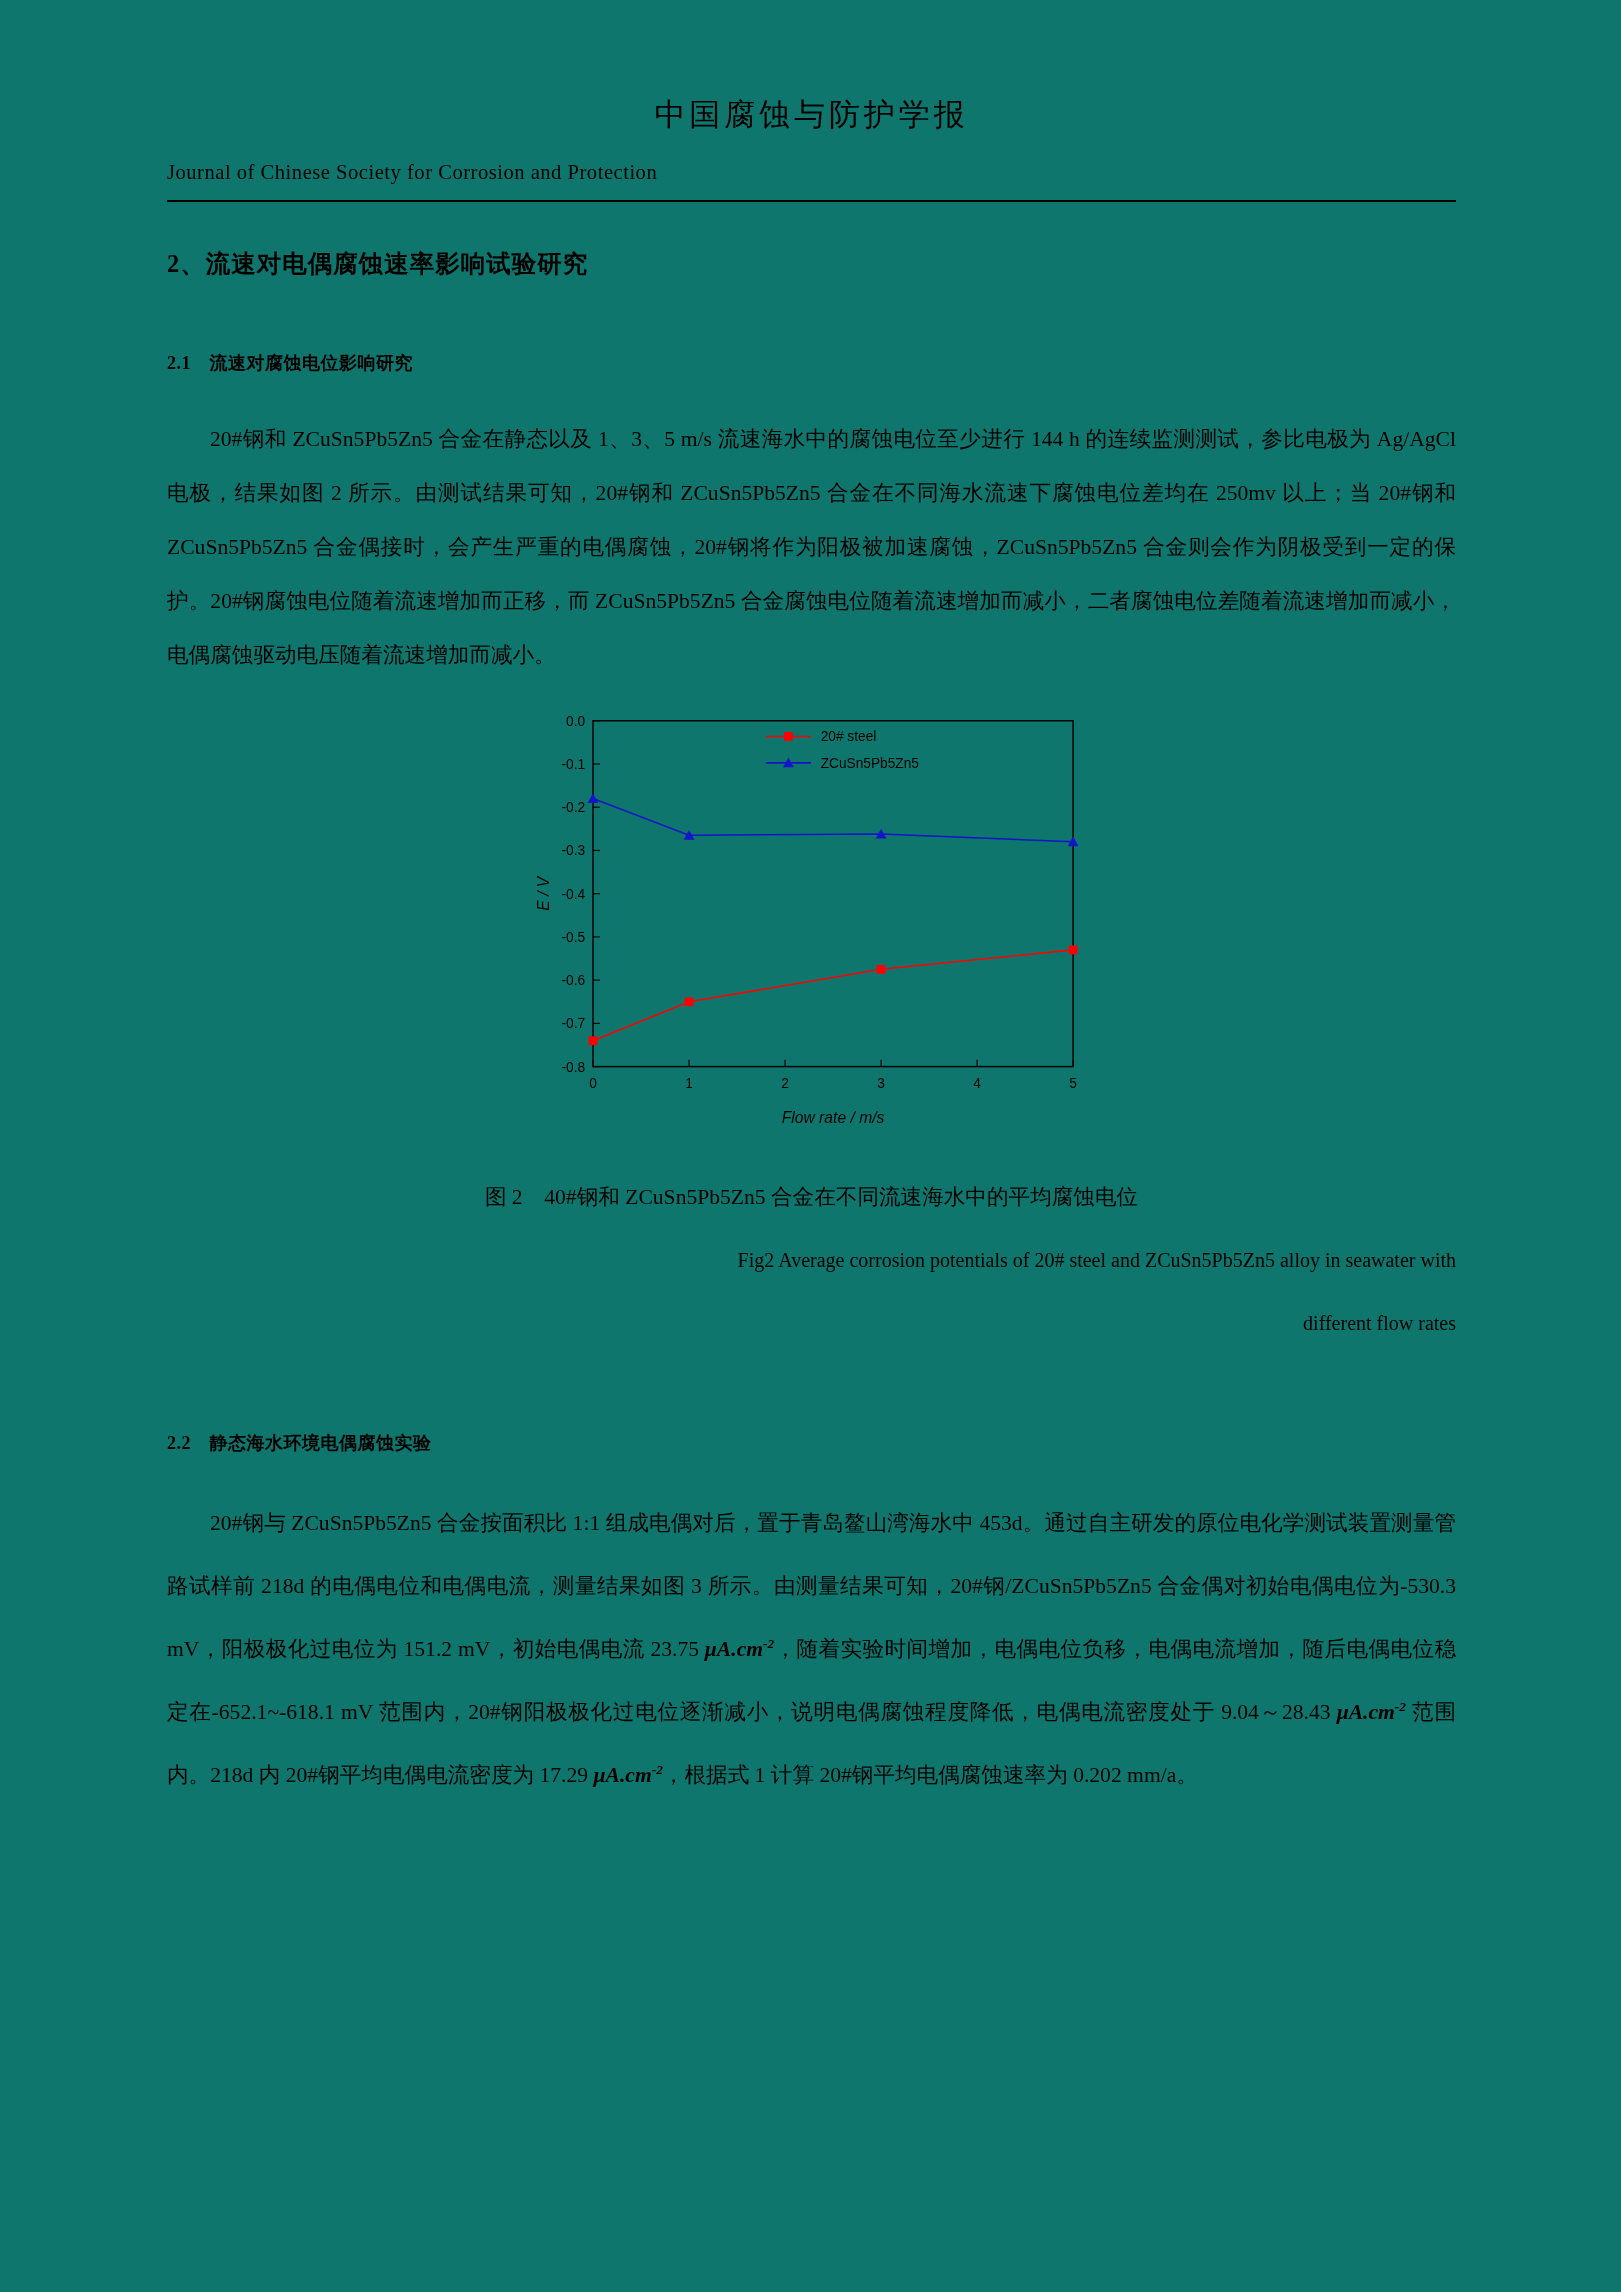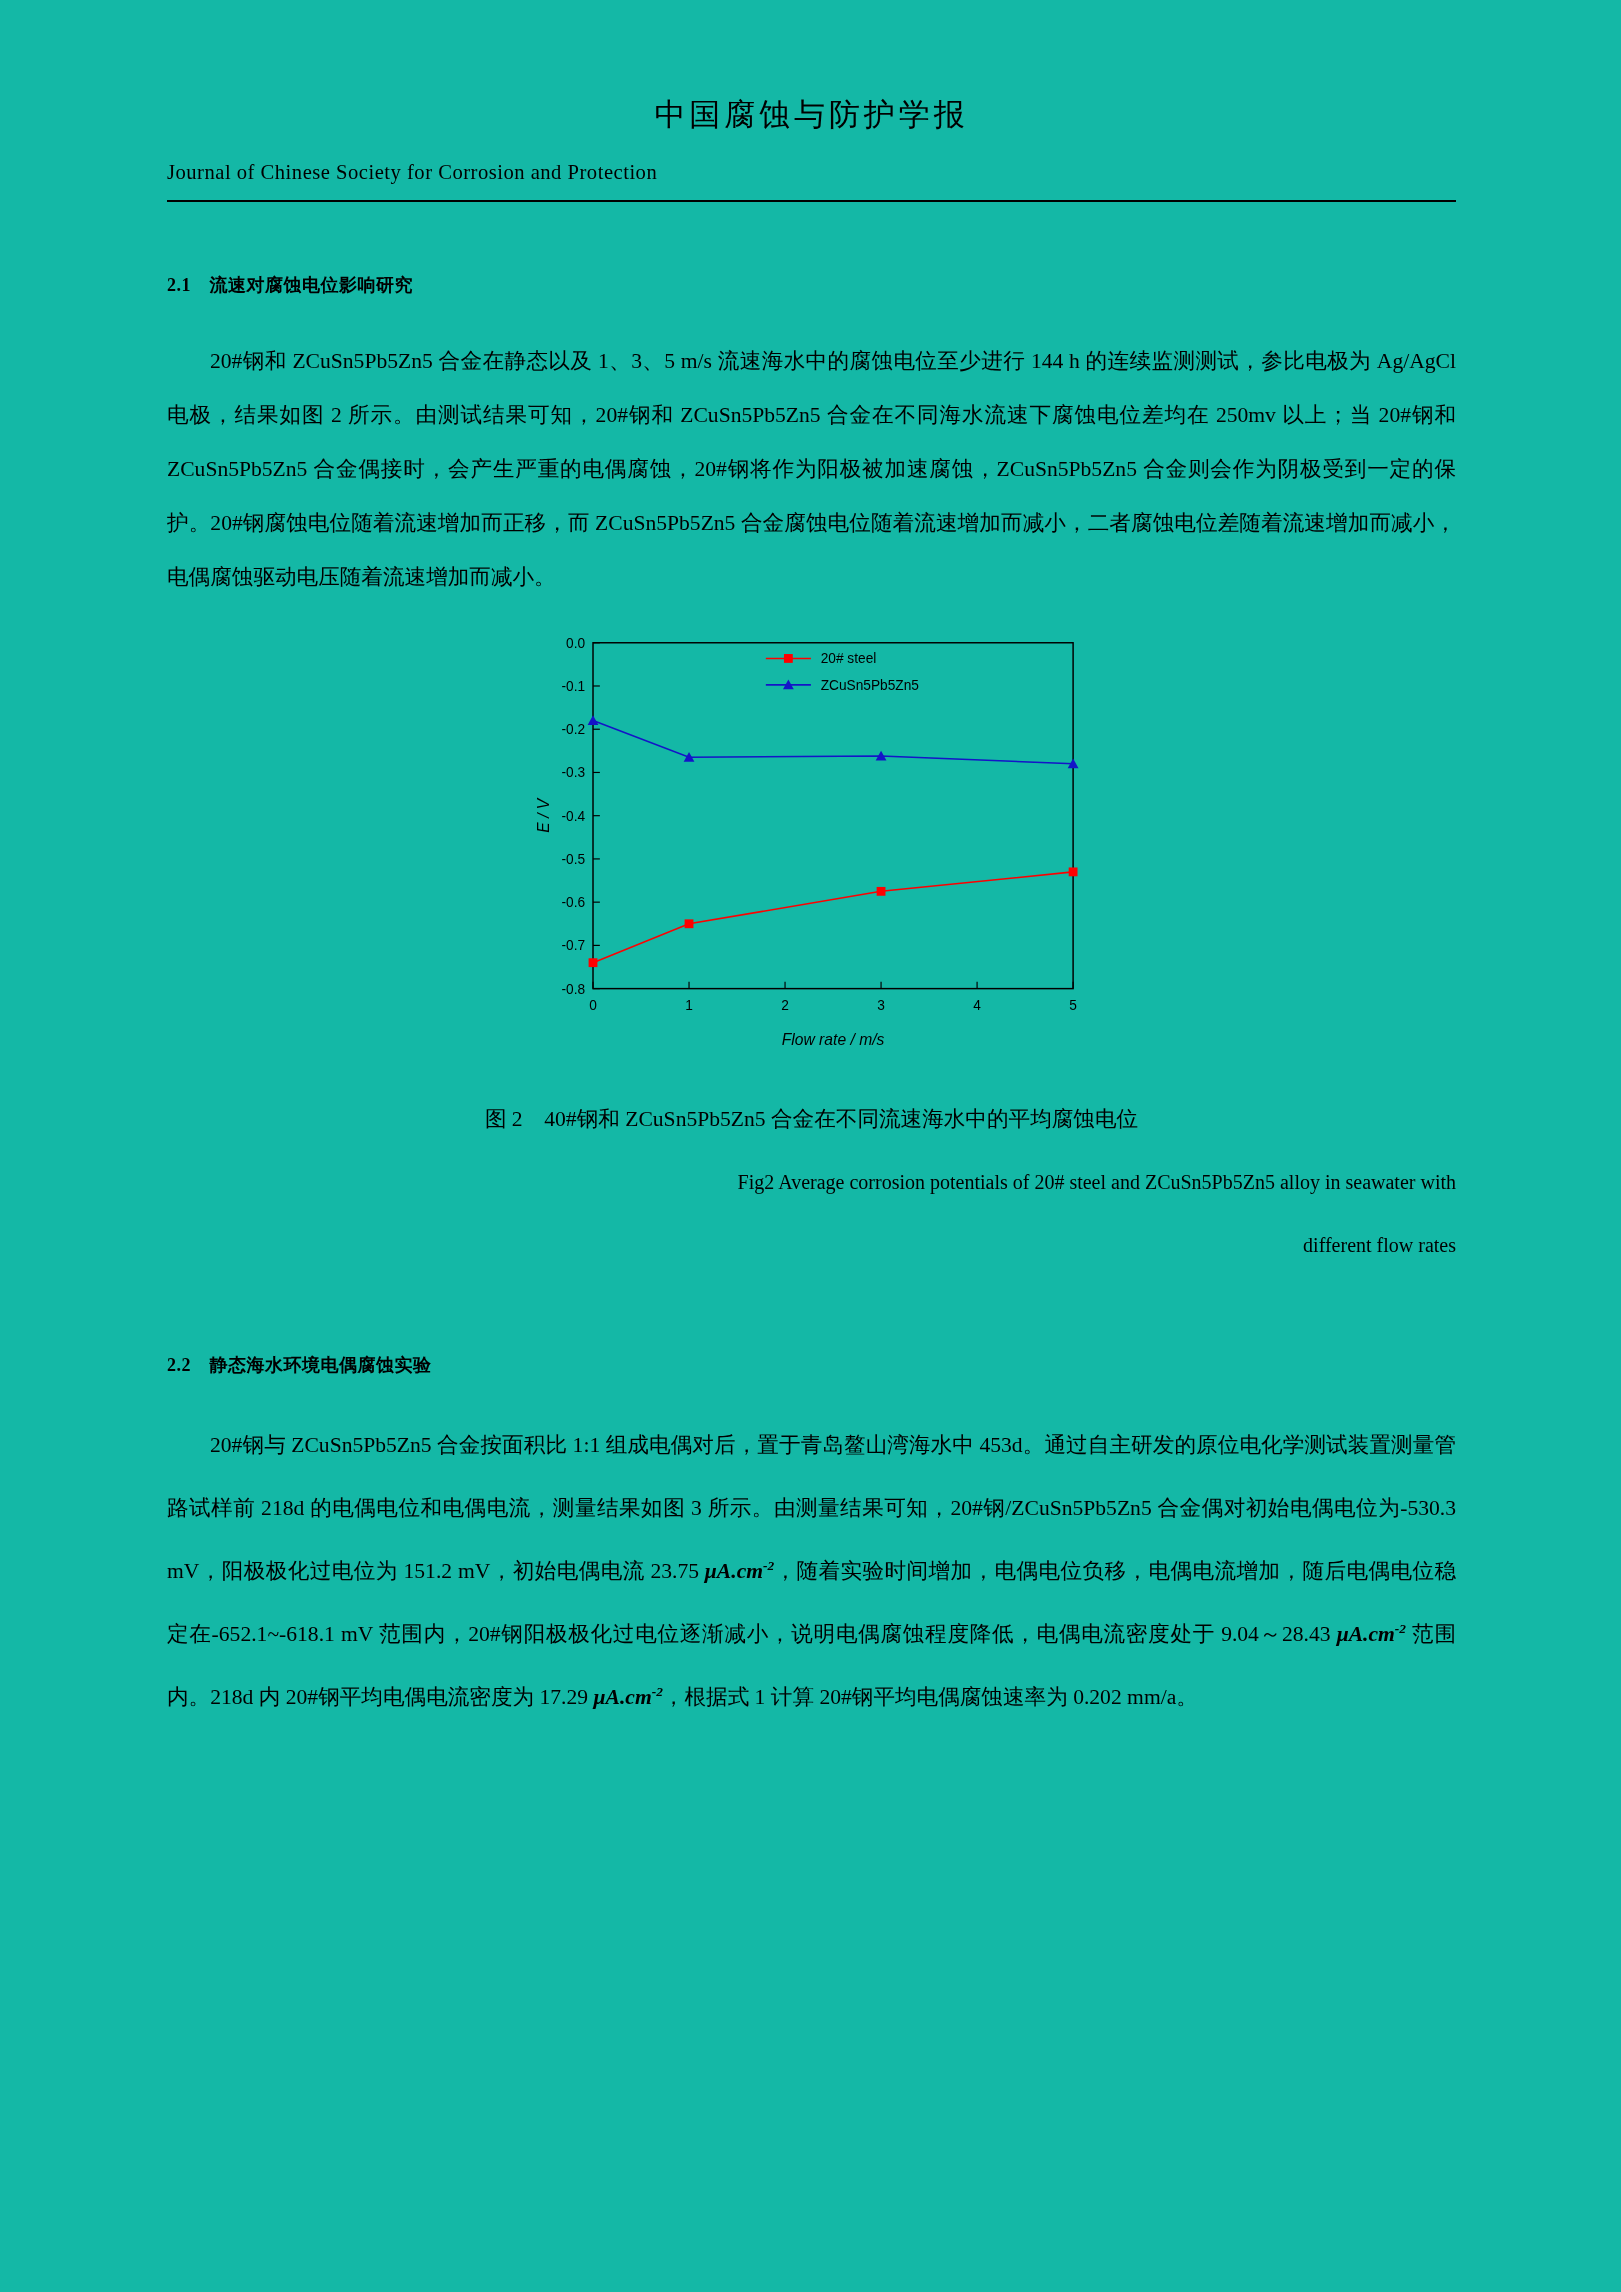--- a/index.html
+++ b/index.html
@@ -1,17 +1,17 @@
 <!DOCTYPE html>
 <html><head>
 <meta charset="utf-8">
 <style>
   html,body{margin:0;padding:0;background:#ffffff;}
   body{font-family:"Liberation Serif","DejaVu Serif",serif;color:#000;}
-  .page{width:1621px;height:2293px;box-sizing:border-box;padding:94px 165px 0 167px;position:relative;background:#14b8a6;overflow:hidden;}
+  .page{width:1621px;height:2293px;box-sizing:border-box;padding:94px 165px 0 167px;position:relative;background:#0f766e;overflow:hidden;}
 
   .journal-title-cn{text-align:center;font-size:31px;letter-spacing:3.9px;}
   .journal-title-en{text-align:left;font-size:20.6px;margin-top:25px;letter-spacing:0.5px;}
   .header-rule{border:none;border-top:2.9px solid #000;margin:15.7px 0 0 0;}
 
   .section-heading{font-size:24.5px;font-weight:bold;margin:45px 0 0 0;letter-spacing:1px;}
   .subsection{font-size:18px;font-weight:bold;margin:0;letter-spacing:0.5px;}
   .sub-2-1{margin-top:71px;}
   .sub-2-2{margin-top:76px;}
 
@@ -34,20 +34,21 @@
 <body>
 
 <div class="page">
 
   <header>
     <div class="journal-title-cn">中国腐蚀与防护学报</div>
     <div class="journal-title-en">Journal of Chinese Society for Corrosion and Protection</div>
     <hr class="header-rule">
   </header>
 
+  <h1 class="section-heading">2、流速对电偶腐蚀速率影响试验研究</h1>
 
   <h2 class="subsection sub-2-1">2.1　流速对腐蚀电位影响研究</h2>
 
   <p class="para">20#钢和 ZCuSn5Pb5Zn5 合金在静态以及 1、3、5 m/s 流速海水中的腐蚀电位至少进行 144 h 的连续监测测试，参比电极为 Ag/AgCl 电极，结果如图 2 所示。由测试结果可知，20#钢和 ZCuSn5Pb5Zn5 合金在不同海水流速下腐蚀电位差均在 250mv 以上；当 20#钢和 ZCuSn5Pb5Zn5 合金偶接时，会产生严重的电偶腐蚀，20#钢将作为阳极被加速腐蚀，ZCuSn5Pb5Zn5 合金则会作为阴极受到一定的保护。20#钢腐蚀电位随着流速增加而正移，而 ZCuSn5Pb5Zn5 合金腐蚀电位随着流速增加而减小，二者腐蚀电位差随着流速增加而减小，电偶腐蚀驱动电压随着流速增加而减小。</p>
 
   <figure>
     <div class="chart-wrap">
       <svg id="chart-svg" class="chart-svg" width="559" height="436" viewBox="0 0 570 445">
           <rect x="62" y="12" width="490" height="353" fill="none" stroke="#000" stroke-width="1.5"></rect>
           <line x1="62" y1="365" x2="62" y2="358" stroke="#000" stroke-width="1.2"></line>

